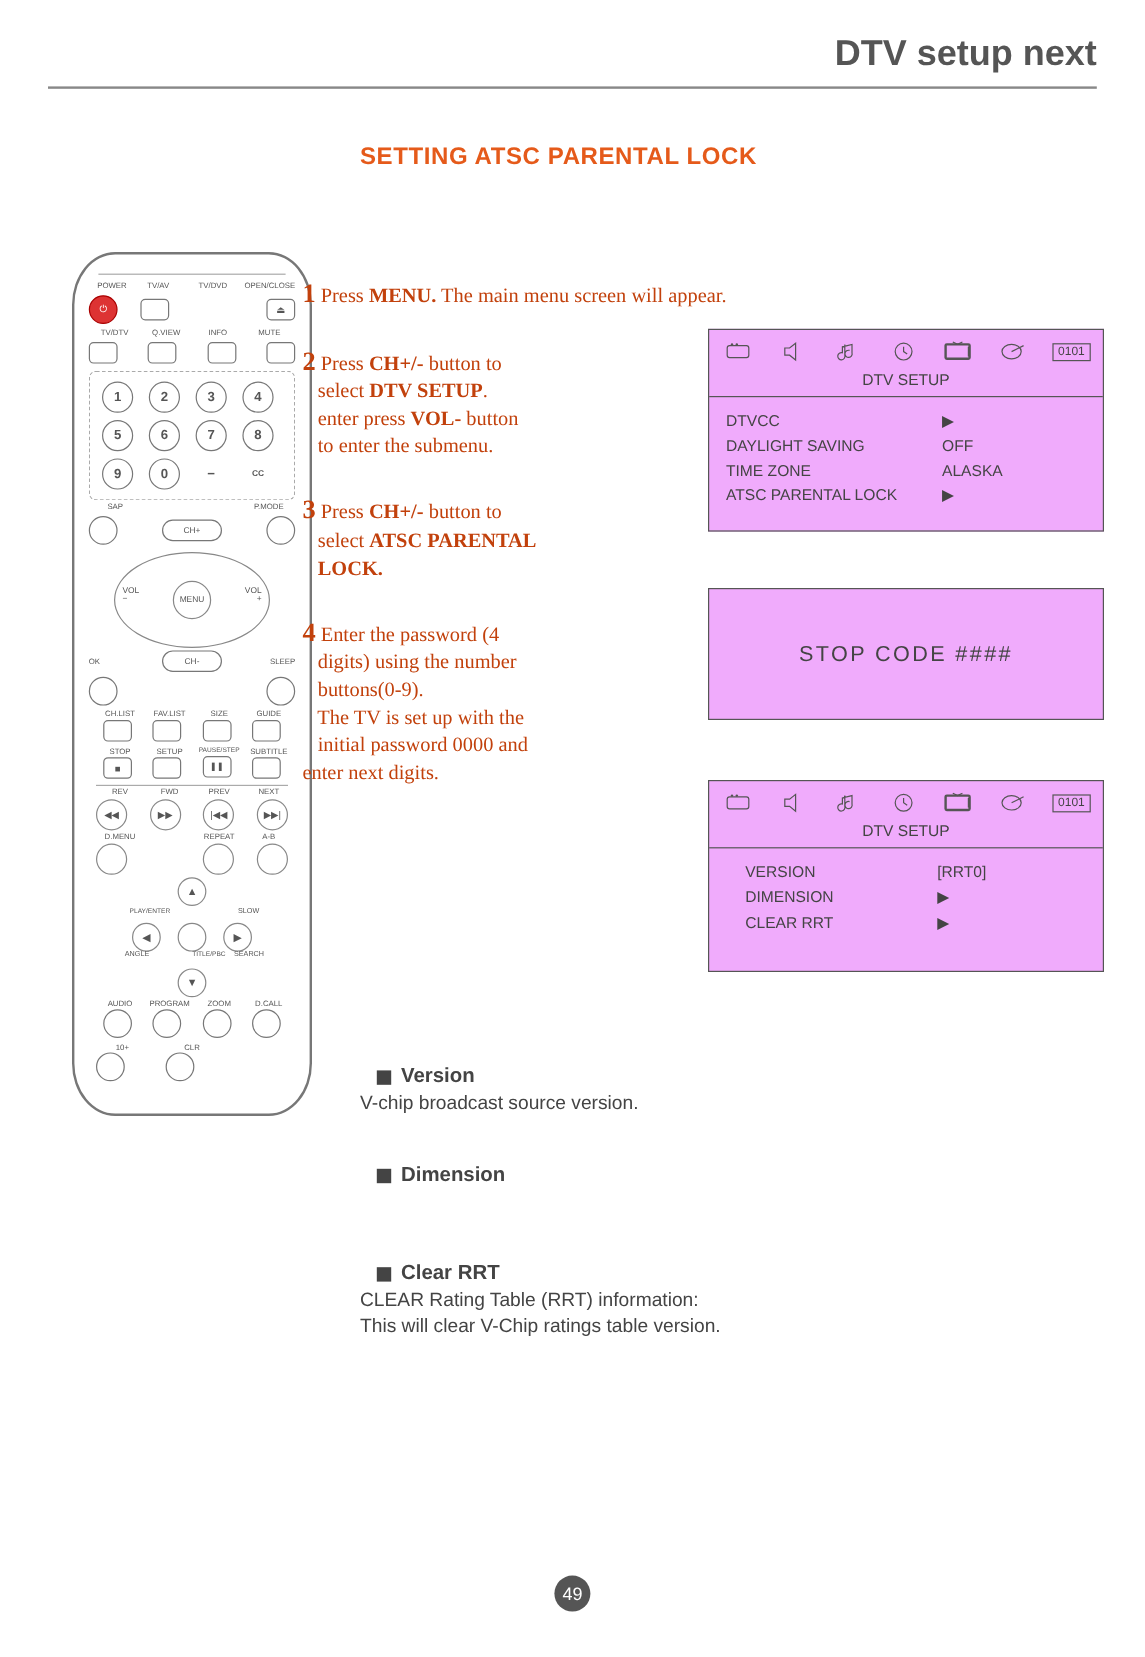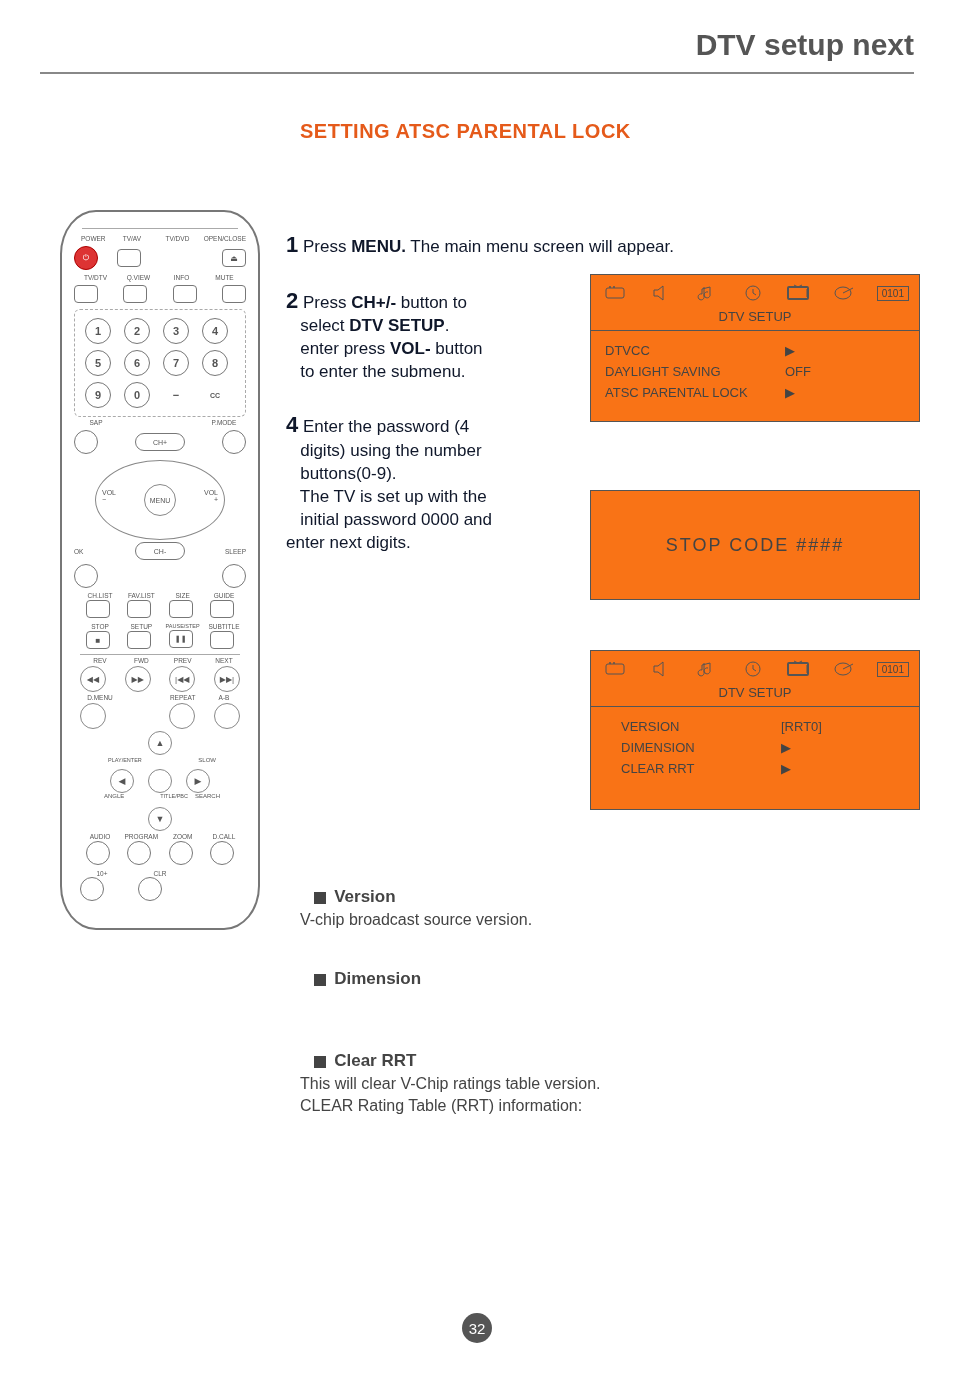--- a/index.html
+++ b/index.html
@@ -73,36 +73,37 @@
   .dpad .db { position:absolute; width:24px;height:24px;border:1px solid #888;border-radius:50%;display:flex;align-items:center;justify-content:center;font-size:9px;}
   .small4 { display:flex; justify-content:space-between; margin:2px 4px 4px 4px; }
   .small4 .col { width:40px; text-align:center; }
   .small4 .col .rbtn { margin:1px auto; }
   .media-row { display:flex; justify-content:space-between; margin:2px 6px; }
   .media-row .mb { width:26px;height:26px;border:1px solid #888;border-radius:50%;display:flex;align-items:center;justify-content:center;font-size:8px; }
 
   .steps {
     position: absolute;
     top: 230px;
-    left: 286px;
+    left: 252px;
     width: 310px;
     font-size: 17px;
     line-height: 1.35;
-    color: #0f172a;
+    color: #c2410c;
+    font-family: Liberation Serif, serif;
   }
   .step { margin-bottom: 26px; }
   .step-num { font-size: 22px; font-weight: bold; }
   .bold { font-weight: bold; }
 
   .osd {
     position: absolute;
     left: 590px;
     width: 330px;
     border: 1px solid #555;
-    background: #f97316;
+    background: #f0abfc;
     font-size: 14px;
     color: #444;
   }
   .osd-iconbar { display:flex; align-items:center; justify-content:space-between; padding:6px 10px 2px 10px; }
   .osd-iconbar .icon { width:28px; height:24px; display:flex; align-items:center; justify-content:center; }
   .osd-iconbar .code { border:1px solid #555; padding:1px 4px; font-size:10px; }
   .osd-caption { text-align:center; font-size:13px; padding:2px 0 6px 0; }
   .osd-sep { border-top:1px solid #555; margin:0; }
   .osd-body { padding:10px 14px 18px 14px; }
   .osd-line { display:flex; justify-content:space-between; font-size:13px; line-height:1.6; }
@@ -341,20 +342,26 @@
   </div>
 
   <div class="step">
     <span class="step-num">2</span>
     <span>Press </span><span class="bold">CH+/-</span><span> button to</span><br>
     &nbsp;&nbsp;&nbsp;<span>select </span><span class="bold">DTV SETUP</span><span>.</span><br>
     &nbsp;&nbsp;&nbsp;<span>enter press </span><span class="bold">VOL-</span><span> button</span><br>
     &nbsp;&nbsp;&nbsp;<span>to enter the submenu.</span>
   </div>
 
+  <div class="step">
+    <span class="step-num">3</span>
+    <span>Press </span><span class="bold">CH+/-</span><span> button to</span><br>
+    &nbsp;&nbsp;&nbsp;<span>select </span><span class="bold">ATSC PARENTAL</span><br>
+    &nbsp;&nbsp;&nbsp;<span class="bold">LOCK.</span>
+  </div>
 
   <div class="step">
     <span class="step-num">4</span>
     <span>Enter the password (4</span><br>
     &nbsp;&nbsp;&nbsp;<span>digits) using the number</span><br>
     &nbsp;&nbsp;&nbsp;<span>buttons(0-9).</span><br>
     &nbsp;&nbsp;<span> The TV is set up with the</span><br>
     &nbsp;&nbsp;<span> initial password 0000 and</span><br>
     <span>enter next digits.</span>
   </div>
@@ -405,20 +412,24 @@
   <div class="osd-body">
     <div class="osd-line">
         <span>DTVCC</span>
         <span style="width:120px;text-align:left">▶</span>
       </div>
     <div class="osd-line">
         <span>DAYLIGHT SAVING</span>
         <span style="width:120px;text-align:left">OFF</span>
       </div>
     <div class="osd-line">
+        <span>TIME ZONE</span>
+        <span style="width:120px;text-align:left">ALASKA</span>
+      </div>
+    <div class="osd-line">
         <span>ATSC PARENTAL LOCK</span>
         <span style="width:120px;text-align:left">▶</span>
       </div>
   </div>
 </div>
 
 <div class="osd osd2">
   <span>STOP CODE    ####</span>
 </div>
 
@@ -482,17 +493,17 @@
 
 <div class="desc-block desc1">
   <div class="dh">&nbsp;&nbsp;&nbsp;<span class="sq"></span><span>Version</span></div>
   <div>V-chip broadcast source version.</div>
 </div>
 <div class="desc-block desc2">
   <div class="dh">&nbsp;&nbsp;&nbsp;<span class="sq"></span><span>Dimension</span></div>
 </div>
 <div class="desc-block desc3">
   <div class="dh">&nbsp;&nbsp;&nbsp;<span class="sq"></span><span>Clear RRT</span></div>
+  <div>CLEAR Rating Table (RRT) information:</div>
   <div>This will clear V-Chip ratings table version.</div>
-  <div>CLEAR Rating Table (RRT) information:</div>
-</div>
-
-<div class="page-badge">32</div>
+</div>
+
+<div class="page-badge">49</div>
 
 </body></html>

